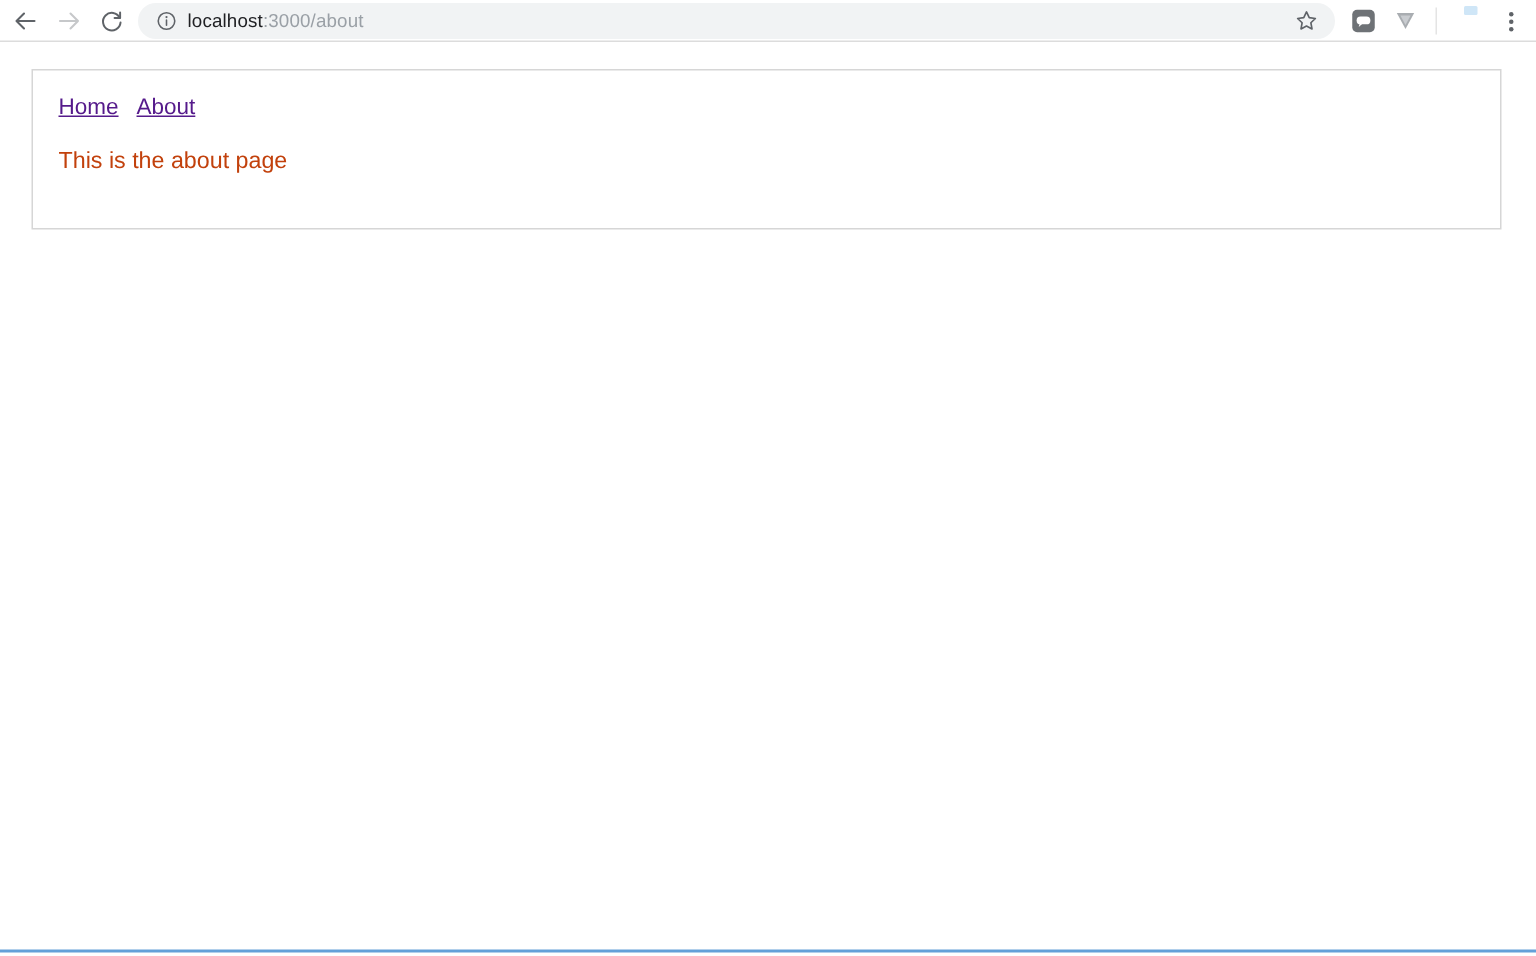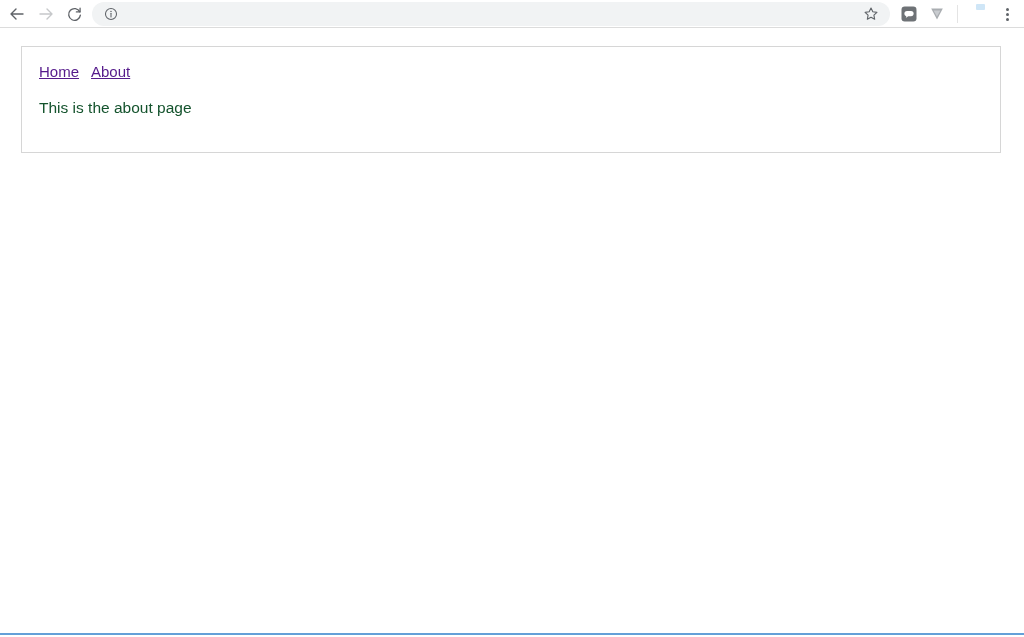--- a/index.html
+++ b/index.html
@@ -181,21 +181,21 @@
     cursor: pointer;
   }
   #nav-links .gap { display: inline-block; width: 12px; }
 
   #page-text {
     position: absolute;
     left: 17px;
     top: 51px;
     font-size: 15.5px;
     line-height: 19px;
-    color: #14532d;
+    color: #c2410c;
     white-space: nowrap;
   }
 
   #bottom-rule {
     position: absolute;
     left: 0;
     top: 604px;
     width: 1024px;
     height: 2px;
     background: #64a0d8;
@@ -233,20 +233,23 @@
 
   <div id="omnibox">
     <span id="site-info-icon" title="View site information">
       <svg width="14" height="14" viewBox="0 0 16 16" aria-hidden="true">
         <circle cx="8" cy="8" r="6.3" fill="none" stroke="#5f6368" stroke-width="1.2"></circle>
         <circle cx="8" cy="5" r="0.85" fill="#5f6368"></circle>
         <path d="M8 7.2v4.1" stroke="#5f6368" stroke-width="1.2" stroke-linecap="round"></path>
       </svg>
     </span>
 
+    <div id="url-text">
+      <span class="host">localhost</span><span class="path">:3000/about</span>
+    </div>
 
     <span id="bookmark-star-icon" title="Bookmark this tab">
       <svg width="16" height="16" viewBox="0 0 18 18" aria-hidden="true">
         <path d="M9 2.2l2.05 4.3 4.6.62-3.36 3.2.83 4.63L9 12.77 4.88 14.95l.83-4.63L2.35 7.12l4.6-.62z" fill="none" stroke="#5f6368" stroke-width="1.25" stroke-linejoin="round"></path>
       </svg>
     </span>
   </div>
 
   <div class="tool-icon" id="extension-chat-icon" title="Chat extension">
     <svg width="18" height="18" viewBox="0 0 18 18" aria-hidden="true">

